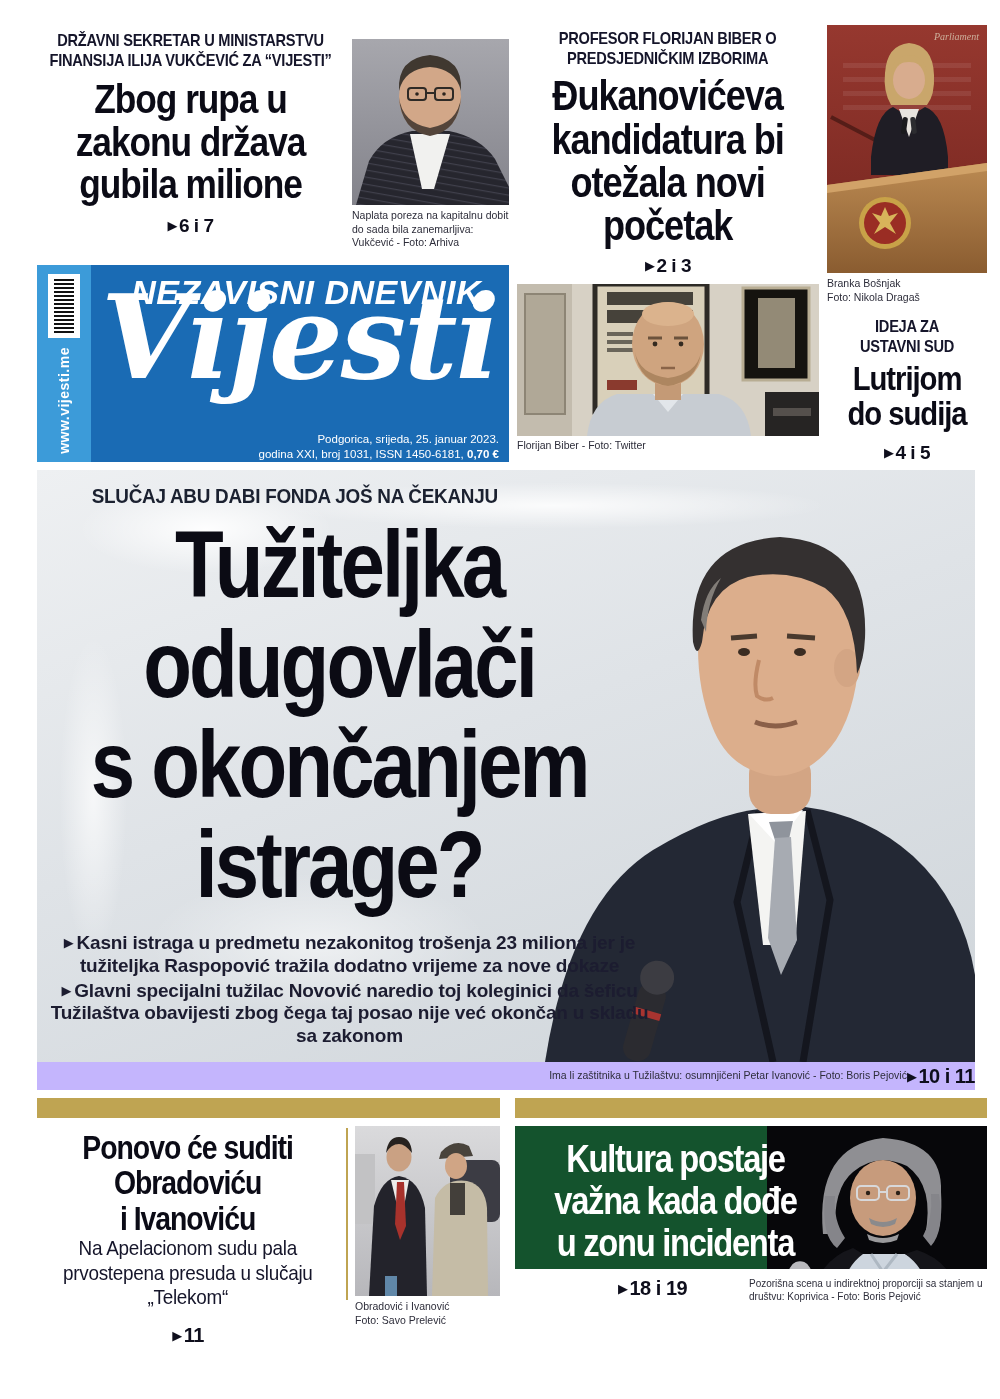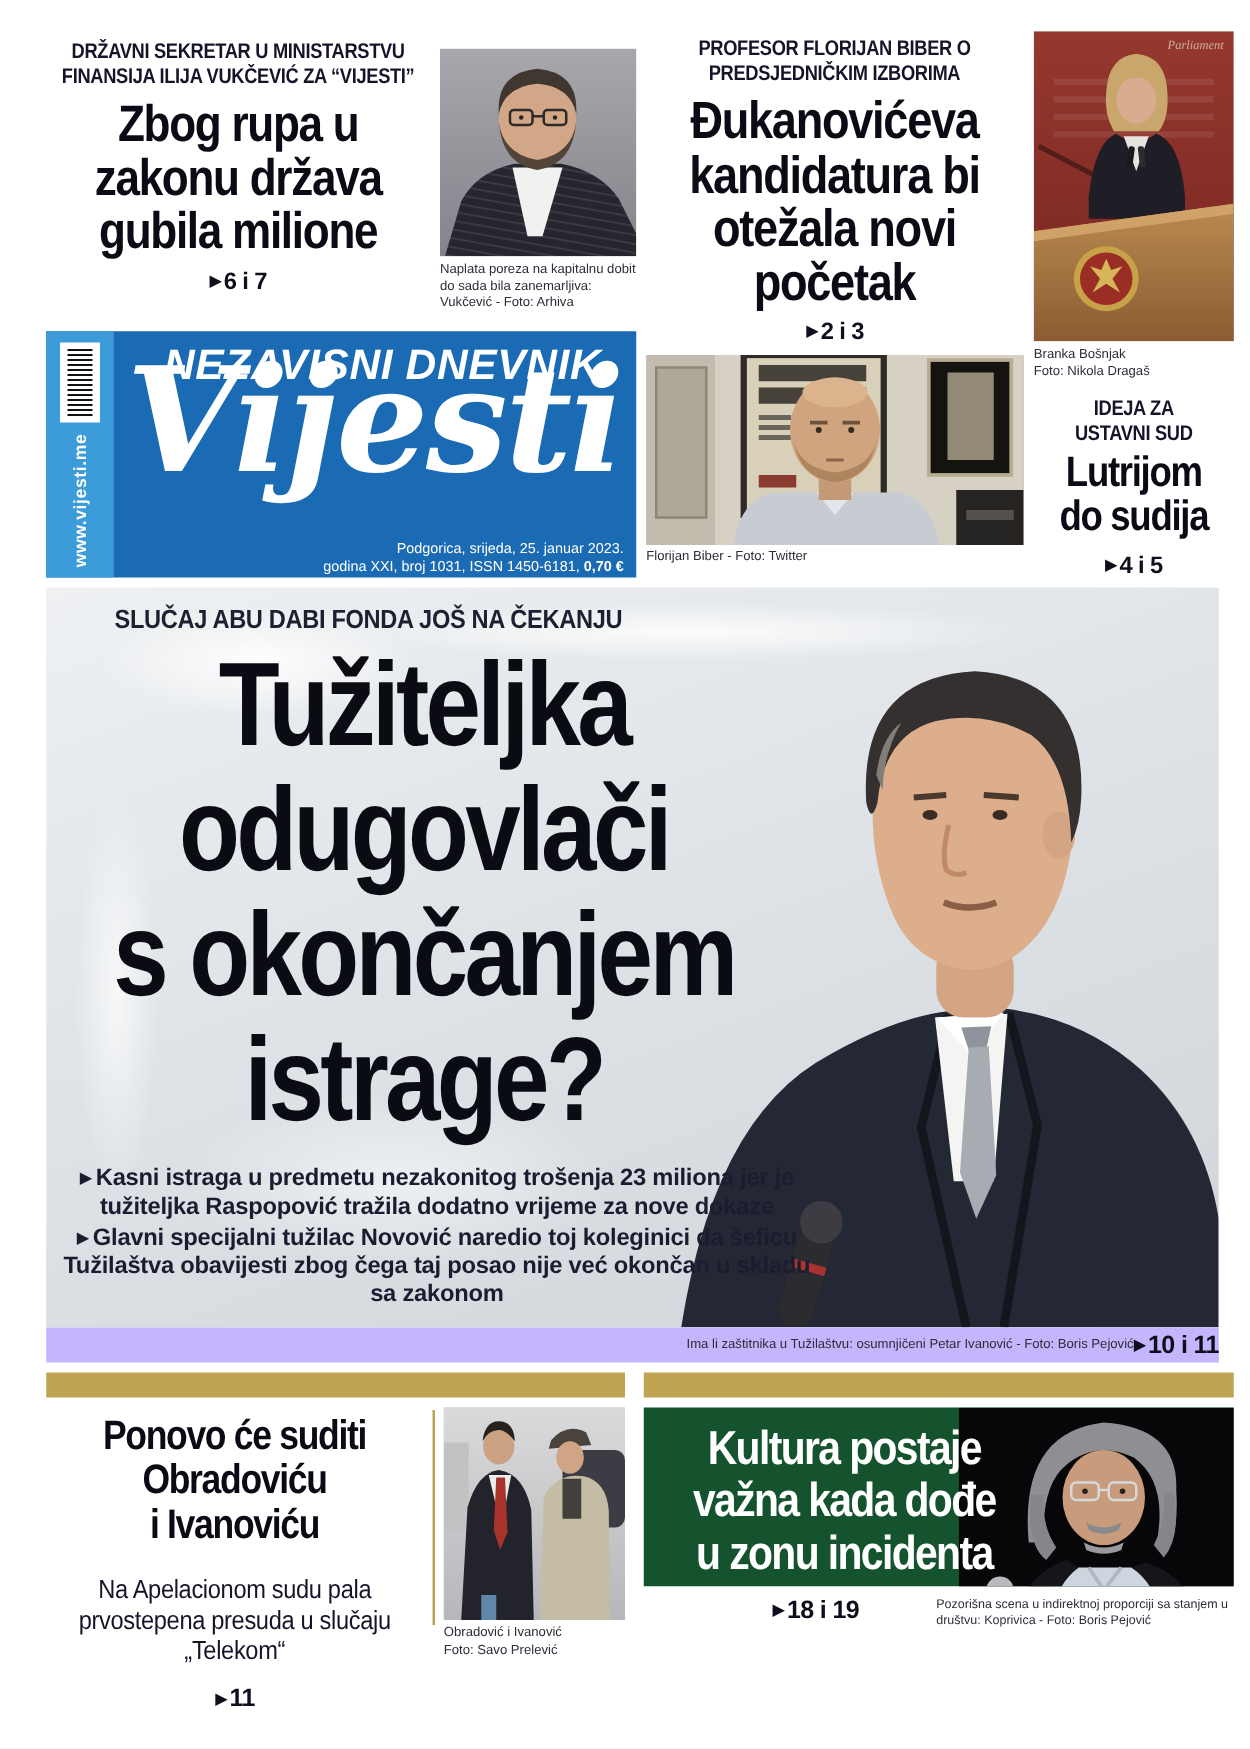--- a/index.html
+++ b/index.html
@@ -82,21 +82,21 @@
 
   
   .goldbars, .bottom { display:grid; grid-template-columns:463px 472px; column-gap:15px; }
   .goldbars { margin-top:8px; }
   .goldbars div { height:20px; background:#bfa452; }
   .bottom { margin-top:8px; height:246px; }
   .bl { display:grid; grid-template-columns:302px 2px 145px; column-gap:7px; }
   .bl-divider { background:#bfa452; height:172px; margin-top:2px; }
   .artD { padding-top:4px; }
   .artD .hl { font-size:33px; line-height:1.07; }
-  .artD .sub { font-size:21px; color:#15152a; text-align:center; line-height:1.18; margin-top:24px; letter-spacing:-.3px; }
+  .artD .sub { font-size:21px; color:#15152a; text-align:center; line-height:1.18; margin-top:0; letter-spacing:-.3px; }
   .artD .pref { margin-top:14px; font-size:20px; }
   .phD { width:145px; height:170px; }
   .phD-cap { margin-top:4px; }
 
   .br-photo { position:relative; width:472px; height:143px; background:#14532d; overflow:hidden; }
   .br-hl { position:absolute; top:13px; left:10px; width:300px; font-weight:bold; color:#fff;
            font-size:38px; line-height:1.1; letter-spacing:-1.5px; text-align:center; }
   .br-sub { position:absolute; top:146px; left:10px; width:300px; color:#d9dade; font-size:24.5px;
             line-height:1.12; text-align:center; letter-spacing:-.5px; }
   .br-photo-svg { position:absolute; right:0; top:0; }

